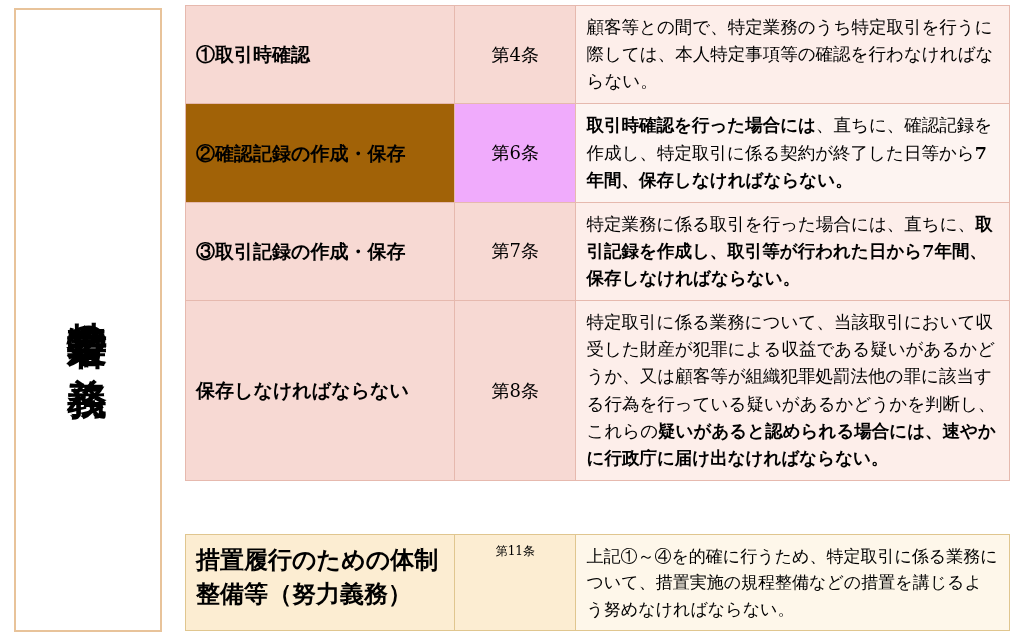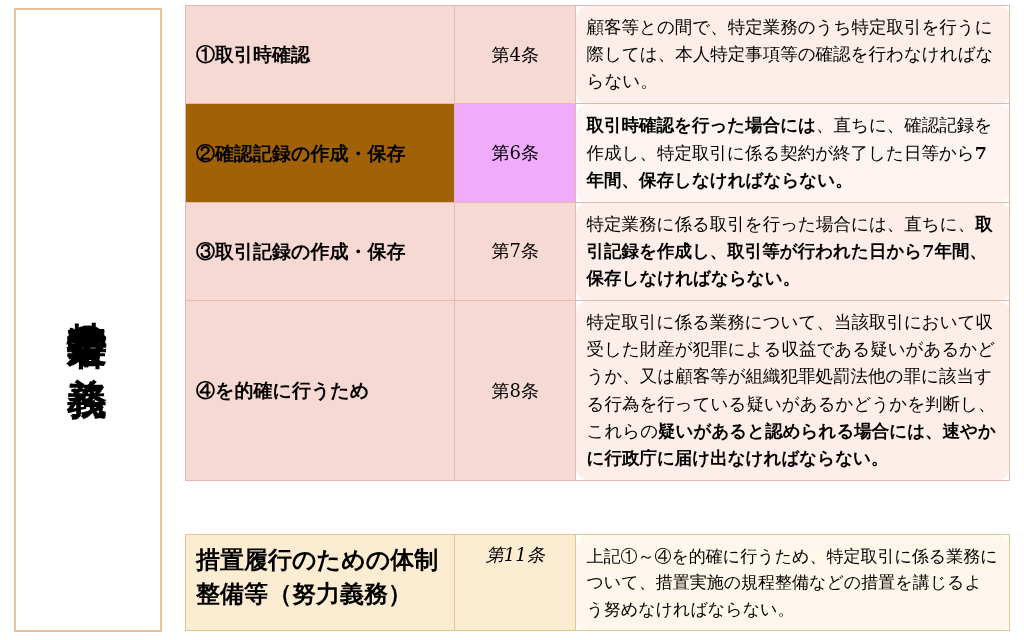--- a/index.html
+++ b/index.html
@@ -60,21 +60,21 @@
     table-layout: fixed;
   }
   table.duties td {
     border: 1px solid #e6b9ae;
     vertical-align: middle;
     padding: 8px 10px;
     box-sizing: border-box;
   }
   .col-name   { width: 244px; }
   .col-art    { width: 110px; }
-  .col-desc   { width: 393px; border-radius: 12px; }
+  .col-desc   { width: 393px; }
 
   .cell-name {
     font-family: "DejaVu Serif", "Liberation Serif", serif;
     font-size: 19px;
     font-weight: 700;
     color: #000;
     letter-spacing: 0px;
     line-height: 1.4;
   }
   .cell-art {
@@ -118,21 +118,21 @@
   }
   table.extra td {
     border: 1px solid #e0c68f;
     vertical-align: top;
     padding: 8px 10px;
     box-sizing: border-box;
     background: #fcedd2;
   }
   table.extra td.cell-desc { background: #fef7ea; }
   table.extra .cell-name { font-size: 24px; }
-  table.extra .cell-art  { font-size: 18px; font-style: italic; }
+  table.extra .cell-art  { font-size: 12px; }
   table.extra .cell-desc { font-size: 17px; }
 </style>
 </head>
 <body>
 
 <div class="page">
 
   <div class="title-box">
     <div class="title-text">特定事業者の義務</div>
   </div>
@@ -149,21 +149,21 @@
           <td class="col-name cell-name">②確認記録の作成・保存</td>
           <td class="col-art cell-art">第6条</td>
           <td class="col-desc cell-desc"><b>取引時確認を行った場合には</b>、直ちに、確認記録を作成し、特定取引に係る契約が終了した日等から<b>7年間、保存しなければならない。</b></td>
         </tr>
         <tr class="shade-a">
           <td class="col-name cell-name">③取引記録の作成・保存</td>
           <td class="col-art cell-art">第7条</td>
           <td class="col-desc cell-desc">特定業務に係る取引を行った場合には、直ちに、<b>取引記録を作成し、取引等が行われた日から7年間、保存しなければならない。</b></td>
         </tr>
         <tr class="shade-a">
-          <td class="col-name cell-name">④を的確に行うため</td>
+          <td class="col-name cell-name">保存しなければならない</td>
           <td class="col-art cell-art">第8条</td>
           <td class="col-desc cell-desc">特定取引に係る業務について、当該取引において収受した財産が犯罪による収益である疑いがあるかどうか、又は顧客等が組織犯罪処罰法他の罪に該当する行為を行っている疑いがあるかどうかを判断し、これらの<b>疑いがあると認められる場合には、速やかに行政庁に届け出なければならない。</b></td>
         </tr>
       </tbody>
     </table>
   </div>
 
   <div class="table-wrap2">
     <table class="extra">
       <tbody>

